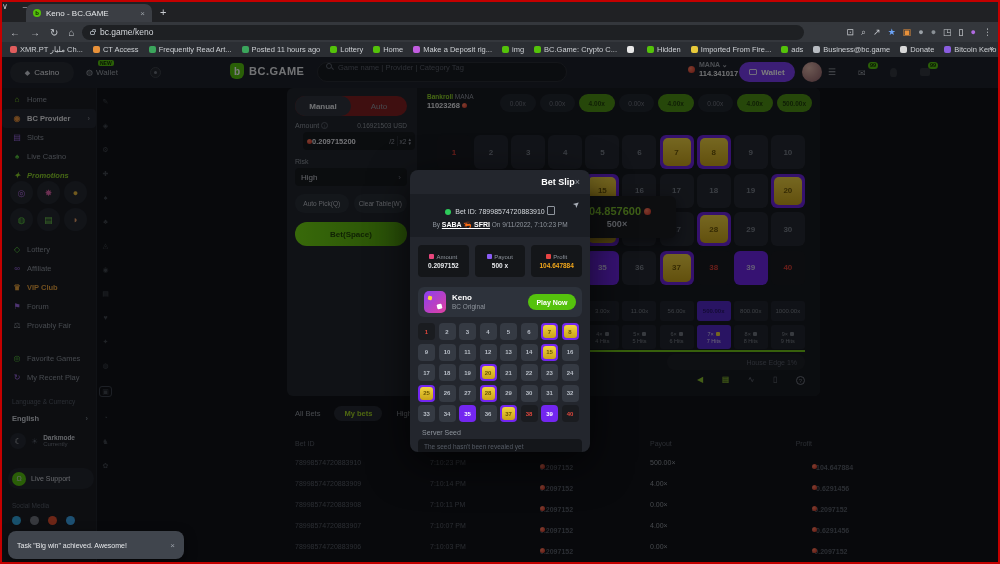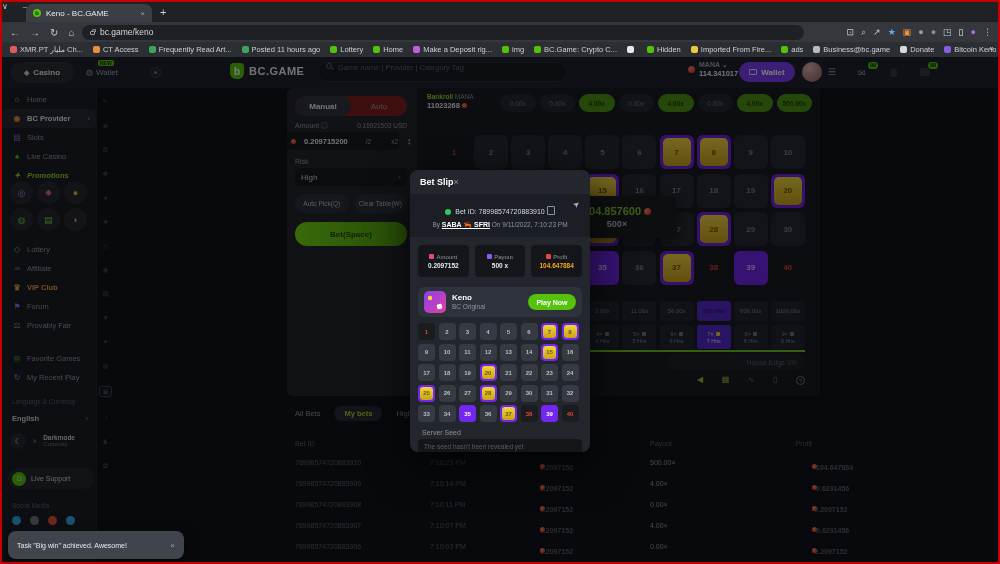--- a/index.html
+++ b/index.html
@@ -22,21 +22,21 @@
   .lock::before{content:"";position:absolute;top:-3px;left:.5px;width:2px;height:2px;border:1px solid #9aa0a6;border-bottom:none;border-radius:2px 2px 0 0}
   .actions{position:absolute;right:6px;top:0;height:20px;display:flex;align-items:center;gap:7px}
   .aicon{font-size:9px;line-height:1}
   .bookbar{left:2px;top:42px;width:996px;height:15px;background:#2b2e33;display:flex;align-items:center;gap:10px;padding:0 8px;overflow:hidden}
   .bm{display:flex;align-items:center;gap:3px;color:#cdd0d4;font-size:7.5px;white-space:nowrap}
   .bmicon{width:7px;height:7px;border-radius:2px;flex:0 0 auto}
   .bmmore{position:absolute;right:6px;top:44px;color:#cdd0d4;font-size:8px;z-index:5}
 
   
   .siteheader{left:2px;top:57px;width:996px;height:31px;background:#1b1f26}
-  .casino{left:8px;top:5px;width:64px;height:21px;background:#262a31;border-radius:11px;display:flex;align-items:center;justify-content:center;gap:4px;color:#e8eaed;font-size:8px;font-weight:bold}
+  .casino{left:8px;top:5px;width:64px;height:21px;background:#262a31;border-radius:11px;display:flex;align-items:center;justify-content:center;gap:4px;color:#e8eaed;font-size:8px;font-weight:normal}
   .casino .ic{color:#cfd3d9;font-size:7px}
   .sports{left:84px;top:11px;color:#9aa0a8;font-size:8px;display:flex;gap:3px;align-items:center}
   .newbadge{position:absolute;left:96px;top:3px;background:#54c20a;color:#0d2200;font-size:5px;font-weight:bold;border-radius:2px;padding:0 2px;line-height:6px}
   .hdr-toggle{left:148px;top:10px;width:11px;height:11px;border:1px solid #3a3f46;border-radius:50%;background:#22262c}
   .hdr-toggle::after{content:"";position:absolute;left:3px;top:3px;width:3px;height:3px;border-radius:50%;background:#6f757e}
   .logo{left:228px;top:6px;display:flex;align-items:center;gap:5px}
   .logomark{width:14px;height:16px;background:#54c20a;border-radius:4px 4px 6px 6px;color:#fff;font-weight:bold;font-size:10px;display:flex;align-items:center;justify-content:center}
   .logotext{color:#e8eaed;font-weight:bold;font-size:11px;letter-spacing:.5px}
   .search{left:315px;top:5px;width:250px;height:20px;background:#14171c;border:1px solid #272b31;border-radius:10px;display:flex;align-items:flex-start;gap:6px;padding:0 8px}
   .mag{width:6px;height:6px;border:1px solid #5b616b;border-radius:50%;position:relative}
@@ -87,21 +87,21 @@
   .panel{left:287px;top:88px;width:533px;height:308px;background:#1e2329;border-radius:6px}
   .board{position:absolute;left:130px;top:0;width:403px;height:308px;background:#14171c;border-radius:0 6px 6px 0}
   .modetabs{position:absolute;left:8px;top:8px;width:112px;height:20px;background:#7f1d1d;border-radius:10px;display:flex}
   .modetab{flex:1;display:flex;align-items:center;justify-content:center;font-size:8px;color:#8f959d;border-radius:10px}
   .modetab.on{background:#2c313a;color:#e8eaed;font-weight:bold}
   .amountrow{position:absolute;left:8px;top:34px;width:112px;display:flex;justify-content:space-between;align-items:center}
   .amountrow .l{color:#8f959d;font-size:7px;display:flex;align-items:center;gap:2px}
   .info{width:7px;height:7px;border:1px solid #565c66;border-radius:50%;color:#565c66;font-size:5px;display:inline-flex;align-items:center;justify-content:center}
   .info::before{content:"i"}
   .amountrow .r{color:#8f959d;font-size:6.5px}
-  .amtinput{position:absolute;left:0;top:44px;width:112px;height:18px;background:#14171b;border-radius:4px;display:flex;align-items:center;gap:8px;padding:0 4px}
+  .amtinput{position:absolute;left:16px;top:44px;width:112px;height:18px;background:#14171b;border-radius:4px;display:flex;align-items:center;gap:0;padding:0 4px}
   .amtinput b{color:#e8eaed;font-size:7.5px}
   .amtbtn{color:#8f959d;font-size:6.5px;padding:0 2px}
   .sep{width:1px;height:10px;background:#272b31}
   .stepper{display:flex;flex-direction:column;line-height:.8;color:#8f959d;font-size:5px}
   .risklabel{position:absolute;left:8px;top:70px;color:#8f959d;font-size:7px}
   .riskselect{position:absolute;left:8px;top:80px;width:112px;height:18px;background:#14171b;border-radius:4px;display:flex;align-items:center;justify-content:space-between;padding:0 6px;color:#c9cdd3;font-size:8px}
   .riskselect span:last-child{color:#6f757e}
   .pickbtns{position:absolute;left:8px;top:106px;width:112px;display:flex;gap:5px}
   .pickbtn{flex:1;height:19px;background:#272c33;border-radius:10px;color:#b9bec5;font-size:6.5px;display:flex;align-items:center;justify-content:center;white-space:nowrap}
   .betbtn{position:absolute;left:8px;top:134px;width:112px;height:24px;border-radius:12px;background:linear-gradient(90deg,#72d90f,#4f9e08);color:#1e4403;font-weight:bold;font-size:8px;display:flex;align-items:center;justify-content:center}
@@ -149,21 +149,21 @@
   .trow .c-time{left:135px}
   .trow .c-amt{left:245px;color:#e8eaed;font-weight:bold;font-size:7.5px;display:flex;align-items:center;gap:2px}
   .trow .c-pay{left:355px;color:#8f959d}
   .trow .c-prof{right:0;font-weight:bold;font-size:7.5px;display:flex;align-items:center;gap:2px}
   .trow.win .c-prof{color:#77c02c}
   .trow.loss .c-prof{color:#e05548}
 
   
   .backdrop{left:2px;top:57px;width:996px;height:505px;background:rgba(3,4,6,.52);z-index:50}
   .modal{left:410px;top:170px;width:180px;height:282px;background:#23262d;border-radius:8px;z-index:60;box-shadow:0 12px 40px rgba(0,0,0,.65);overflow:hidden}
-  .mhead{height:24px;display:flex;align-items:center;justify-content:flex-start;padding:12px 10px}
+  .mhead{height:24px;display:flex;align-items:center;justify-content:flex-end;padding:12px 10px}
   .mhead b{color:#fff;font-size:9px}
   .mhead span{color:#8f959d;font-size:9px}
   .minfo{background:#1b1e24;margin:0;padding:14px 10px 8px;position:relative}
   .sharearrow{position:absolute;right:10px;top:6px;color:#a9afb8;font-size:8px;transform:rotate(-40deg)}
   .idrow{display:flex;align-items:center;justify-content:center;gap:4px;color:#d5d9de;font-size:7px}
   .gemdot{width:6px;height:6px;border-radius:50%;background:#2ecc5b}
   .copyic{width:6px;height:7px;border:1px solid #8f959d;border-radius:1px;position:relative}
   .copyic::before{content:"";position:absolute;left:-3px;top:-3px;width:6px;height:7px;border:1px solid #8f959d;border-radius:1px;background:#1b1e24}
   .byrow{margin-top:6px;text-align:center;color:#8f959d;font-size:6.5px}
   .byrow b{color:#fff;font-size:7px;text-decoration:underline}

